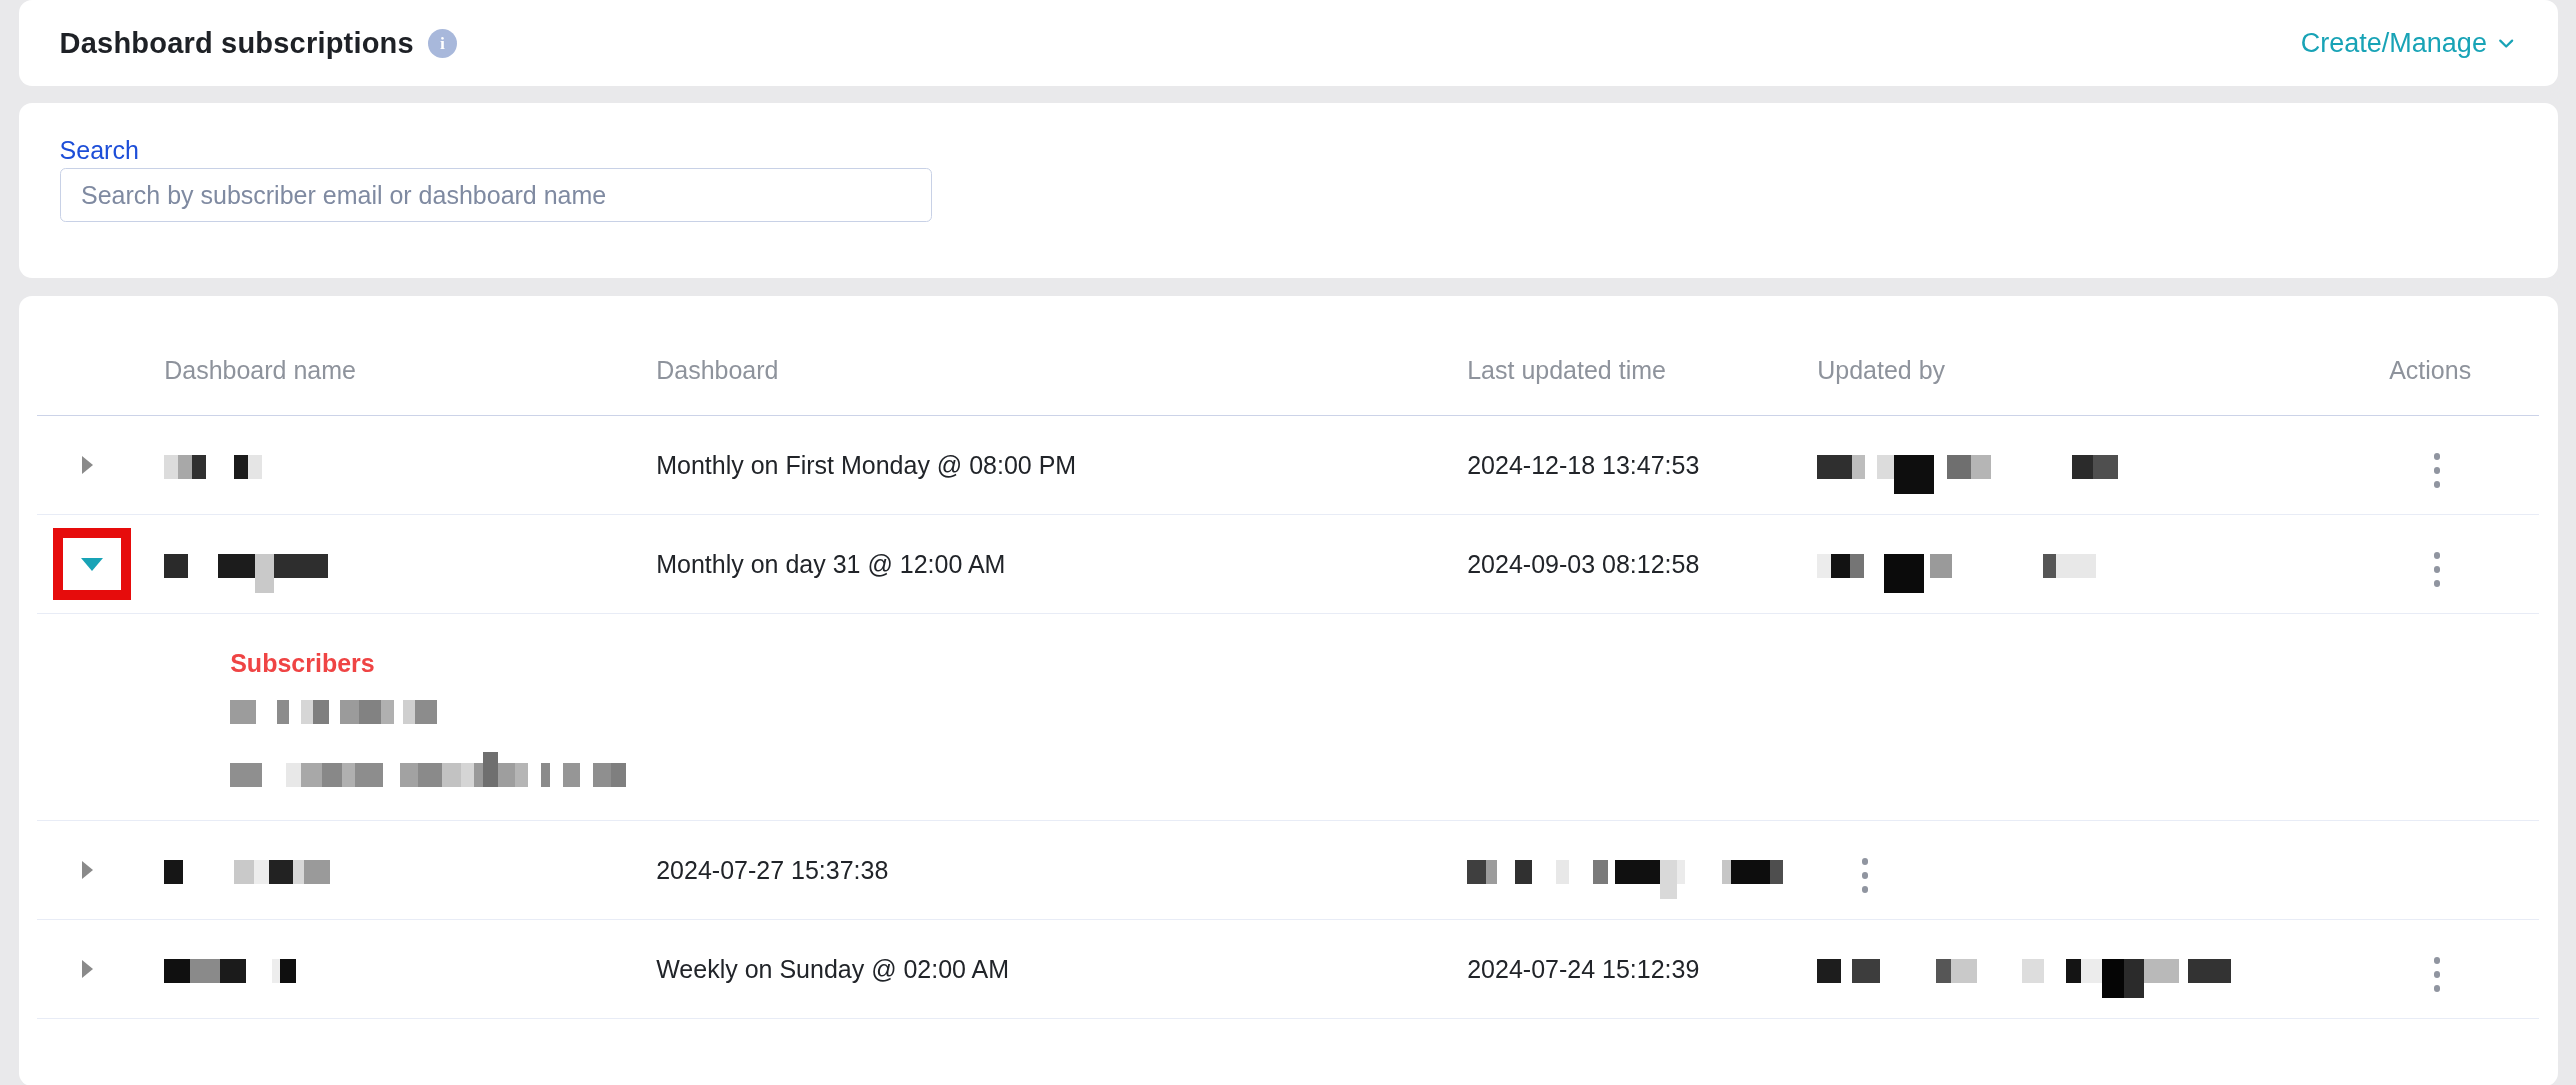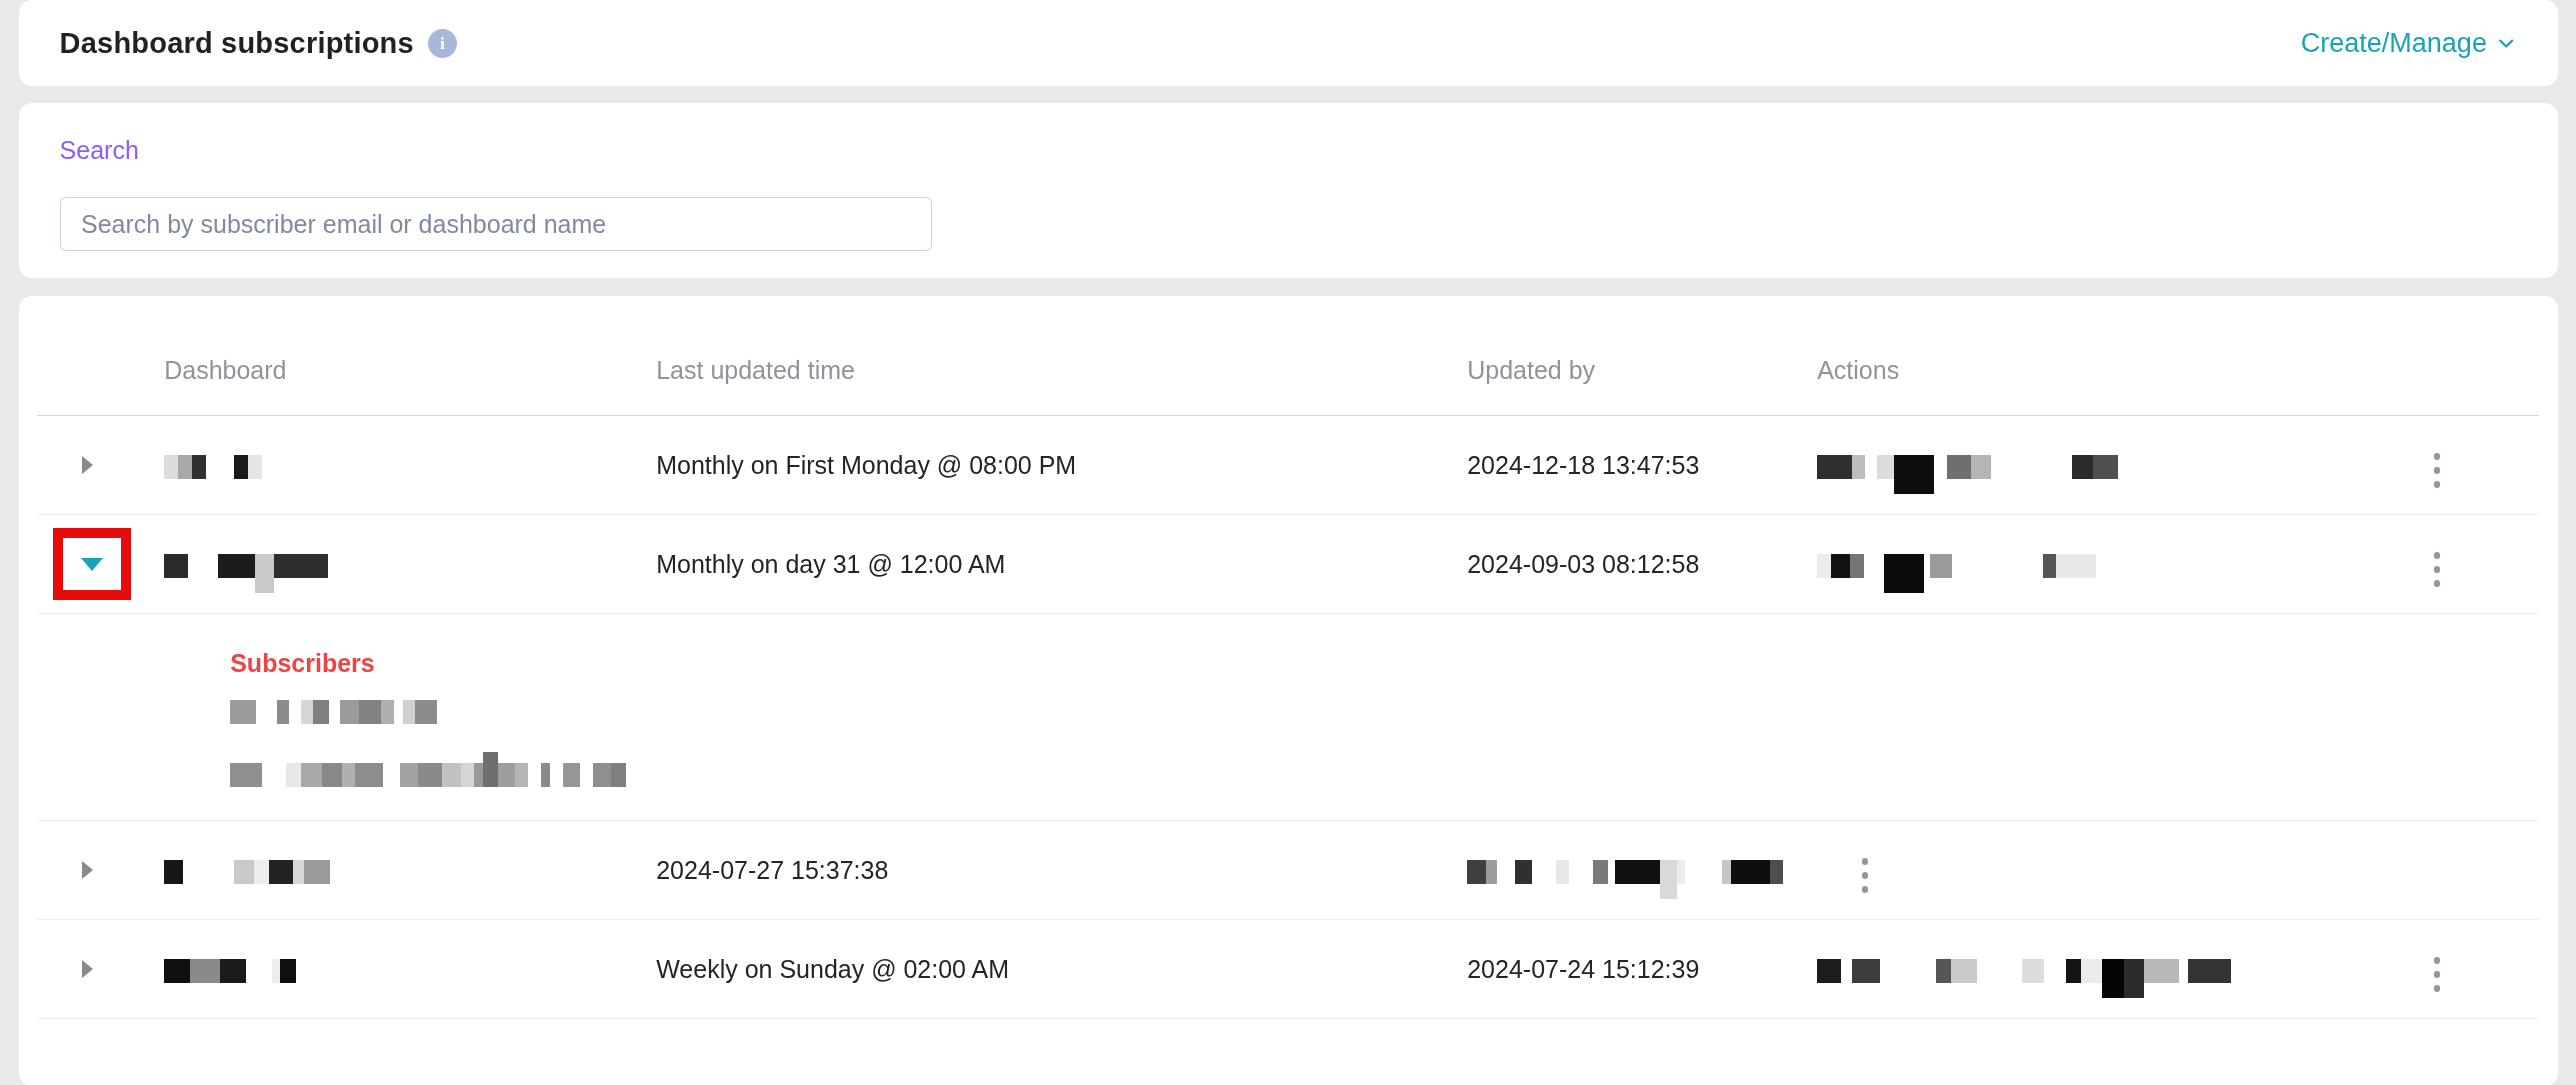--- a/index.html
+++ b/index.html
@@ -45,21 +45,21 @@
   .create-manage{
     display:flex;align-items:center;gap:9.3px;
     color:var(--teal);font-size:27px;cursor:pointer;
   }
   .chev{width:20.4px;height:20.4px;display:inline-block;}
   
   .search-panel{
     top:103px;height:175px;
     padding:33px 41px 0 41px;
   }
-  .search-label{display:block;font-size:25px;color:#8b5cf6;margin-bottom:32px;}
+  .search-label{display:block;font-size:25px;color:#1d4ed8;margin-bottom:3px;}
   .search-input{
     width:872px;height:54px;
     border:1.9px solid #c8d1e6;border-radius:5.6px;
     font-size:25px;color:var(--txt);
     padding:0 20.4px;outline:none;
     font-family:"Liberation Sans", sans-serif;
   }
   .search-input::placeholder{color:#7f8aa1;}
   
   .table-panel{
@@ -143,20 +143,21 @@
 
 <section class="panel search-panel">
   <label class="search-label">Search</label>
   <input class="search-input" type="text" placeholder="Search by subscriber email or dashboard name" style="">
 </section>
 
 <section class="panel table-panel">
 
   <div class="thead">
     <span class="cell"></span>
+    <span class="cell">Dashboard name</span>
     <span class="cell">Dashboard</span>
     <span class="cell">Last updated time</span>
     <span class="cell">Updated by</span>
     <span class="cell">Actions</span>
   </div>
 
   <div class="trow">
     <div class="cell arrow-cell">
         <span class="tri-right"></span>
       </div>

